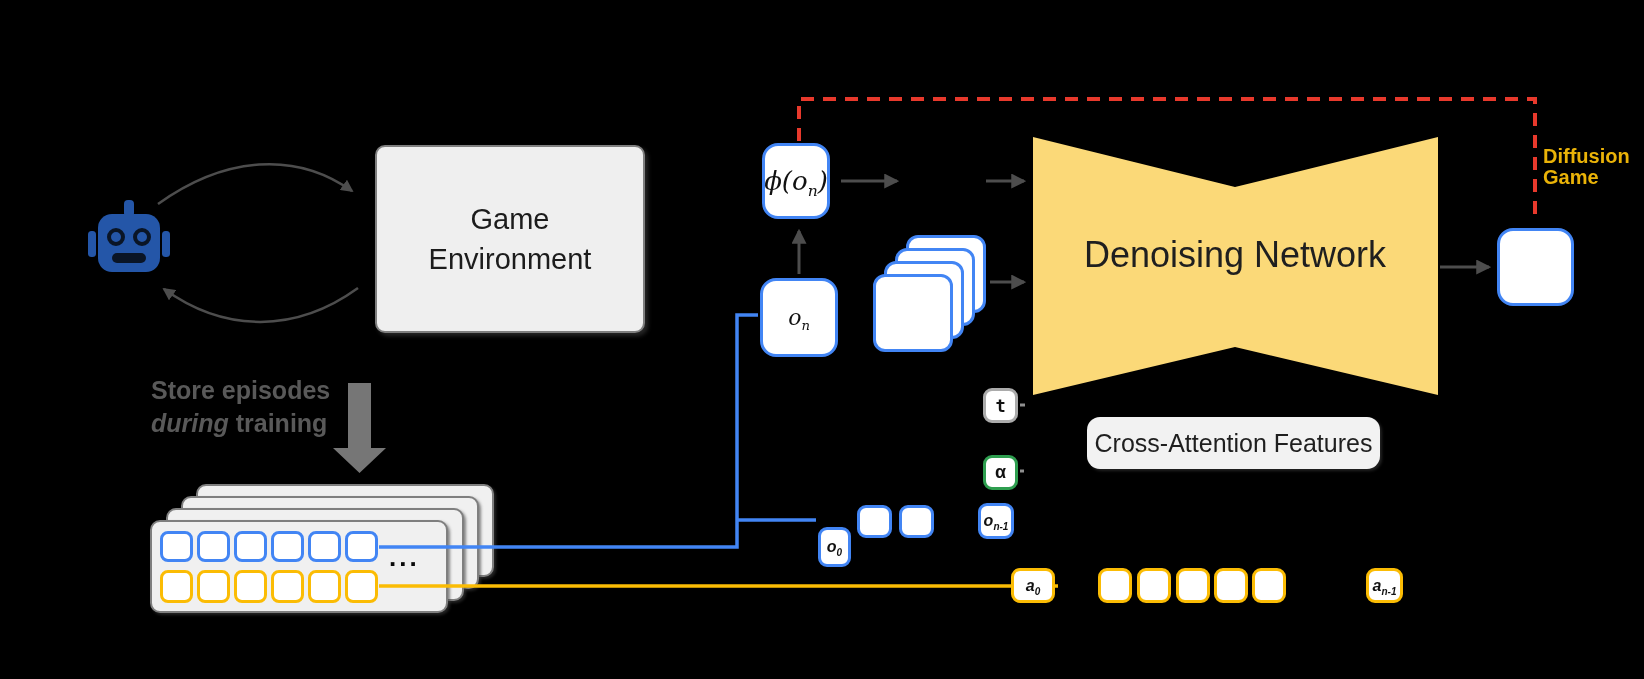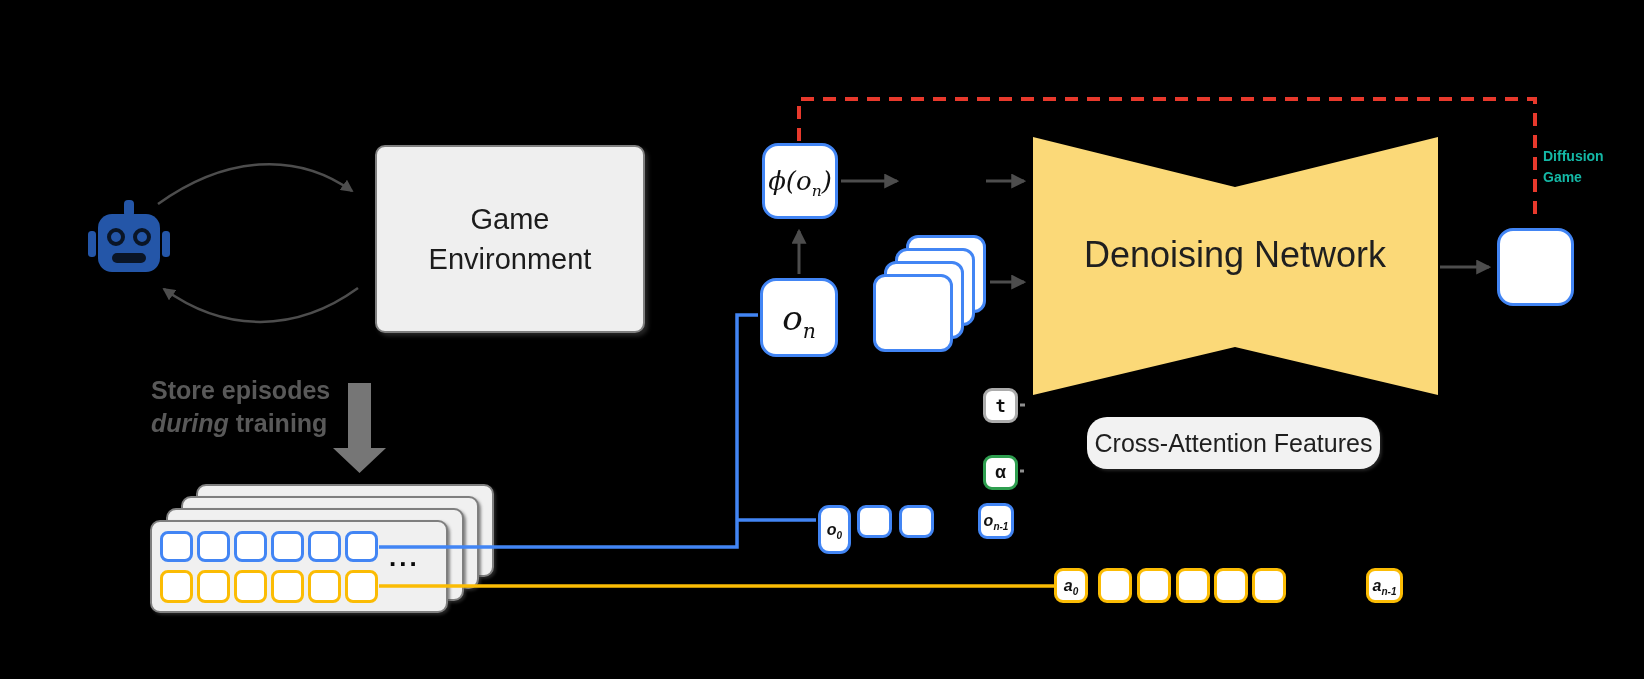--- a/index.html
+++ b/index.html
@@ -29,34 +29,34 @@
               border-radius:16px; }
   .math { font-family:"DejaVu Serif",serif; font-style:italic; color:#111; }
   sub { line-height:0; }
   .math sub { font-size:60%; font-style:italic; }
 
   .frame { position:absolute; z-index:3; width:80px; height:78px; background:#fff;
            border:3.5px solid #4285F4; border-radius:12px; }
 
   .net-label { position:absolute; z-index:3; width:320px; text-align:center;
                font-size:36px; color:#1f1f1f; }
-  .loss-label { position:absolute; z-index:3; color:#14b8a6; font-weight:bold;
-                font-size:14px; line-height:21px; }
+  .loss-label { position:absolute; z-index:3; color:#eab308; font-weight:bold;
+                font-size:20px; line-height:21px; }
 
   .minibox { position:absolute; z-index:3; background:#fff; border-radius:9px; }
   .minibox.gray  { border:3.5px solid #ABABAB; }
   .minibox.green { border:3.5px solid #2E9E4F; }
   .minibox.blue  { border:3.5px solid #4285F4; }
   .minibox.yellow{ border:3.5px solid #FBBC04; }
   .toklabel { font-weight:bold; font-style:italic; color:#111; font-size:16px; }
   .toklabel sub { font-size:10px; font-weight:bold; font-style:italic; }
   .tmono { font-family:"DejaVu Sans Mono",monospace; font-weight:bold; font-size:17px; color:#111; font-style:normal; }
   .alpha { font-weight:bold; font-size:18px; color:#111; font-style:normal; }
 
-  .panel { position:absolute; z-index:3; background:#F2F2F2; border-radius:20px;
+  .panel { position:absolute; z-index:3; background:#F2F2F2; border-radius:13px;
            box-shadow:2px 2px 3px rgba(70,70,70,0.5); color:#1f1f1f; }
   .panel.ca { font-size:25px; }
   .panel.ae { font-size:23px; border-radius:8px; }
   .aemb { margin-left:20px; font-weight:bold; font-style:italic; font-size:22px; }
   .aemb sub { font-size:13px; font-weight:bold; font-style:italic; }
 </style>
 </head>
 <body>
 
 <div class="canvas">
@@ -123,27 +123,27 @@
     <path d="M841 181 H897" fill="none" stroke="#4d4d4d" stroke-width="3" marker-end="url(#ah)"></path>
     <path d="M986 181 H1024" fill="none" stroke="#4d4d4d" stroke-width="3" marker-end="url(#ah)"></path>
     <path d="M990 282 H1024" fill="none" stroke="#4d4d4d" stroke-width="3" marker-end="url(#ah)"></path>
     <path d="M799 274 V231" fill="none" stroke="#4d4d4d" stroke-width="3" marker-end="url(#ah)"></path>
     <path d="M1440 267 H1489" fill="none" stroke="#4d4d4d" stroke-width="3" marker-end="url(#ah)"></path>
 
     <path d="M1020 405 h5" stroke="#8f8f8f" stroke-width="3"></path>
     <path d="M1020 471 h4" stroke="#8f8f8f" stroke-width="3"></path>
   </svg>
 
-  <div class="box-blue flexc" style="left:762px; top:143px; width:76px; height:76px;">
+  <div class="box-blue flexc" style="left:762px; top:143px; width:68px; height:76px;">
     <span class="math" style="font-size:26px;"><span>ϕ(o</span><sub>n</sub><span>)</span></span>
   </div>
 
 
   <div class="box-blue flexc" style="left:760px; top:278px; width:78px; height:79px;">
-    <span class="math" style="font-size:34px;"><span>o</span><sub>n</sub></span>
+    <span class="math" style="font-size:22px;"><span>o</span><sub>n</sub></span>
   </div>
 
   <div class="frame" style="left:906px; top:235px;"></div>
   <div class="frame" style="left:895px; top:248px;"></div>
   <div class="frame" style="left:884px; top:261px;"></div>
   <div class="frame" style="left:873px; top:274px;"></div>
 
   <div class="net-label" style="left:1075px; top:234px;">Denoising Network</div>
 
   <div class="box-blue" style="left:1497px; top:228px; width:77px; height:78px;"></div>
@@ -156,32 +156,32 @@
   <div class="minibox gray flexc" style="left:983px; top:388px; width:35px; height:35px;">
     <span class="tmono">t</span>
   </div>
   <div class="minibox green flexc" style="left:983px; top:455px; width:35px; height:35px;">
     <span class="alpha">α</span>
   </div>
   <div class="minibox blue flexc" style="left:978px; top:503px; width:36px; height:36px;">
     <span class="toklabel"><span>o</span><sub>n-1</sub></span>
   </div>
 
-  <div class="minibox blue flexc" style="left:818px; top:505px; width:33px; height:49px;border-radius:11px;">
+  <div class="minibox blue flexc" style="left:818px; top:527px; width:33px; height:40px;">
     <span class="toklabel"><span>o</span><sub>0</sub></span>
   </div>
   <div class="minibox blue" style="left:857px; top:505px; width:35px; height:33px;"></div>
   <div class="minibox blue" style="left:899px; top:505px; width:35px; height:33px;"></div>
 
   <div class="panel ca flexc" style="left:1087px; top:417px; width:293px; height:52px;">
     <span>Cross-Attention Features</span>
   </div>
 
 
-  <div class="minibox yellow flexc" style="left:1054px; top:568px; width:34px; height:35px;">
+  <div class="minibox yellow flexc" style="left:1011px; top:568px; width:44px; height:35px;">
     <span class="toklabel"><span>a</span><sub>0</sub></span>
   </div>
   <div class="minibox yellow" style="left:1098px; top:568px; width:34px; height:35px;"></div>
   <div class="minibox yellow" style="left:1137px; top:568px; width:34px; height:35px;"></div>
   <div class="minibox yellow" style="left:1176px; top:568px; width:34px; height:35px;"></div>
   <div class="minibox yellow" style="left:1214px; top:568px; width:34px; height:35px;"></div>
   <div class="minibox yellow" style="left:1252px; top:568px; width:34px; height:35px;"></div>
   <div class="minibox yellow flexc" style="left:1366px; top:568px; width:37px; height:35px;align-items:center;">
     <span class="toklabel"><span>a</span><sub>n-1</sub></span>
   </div>

